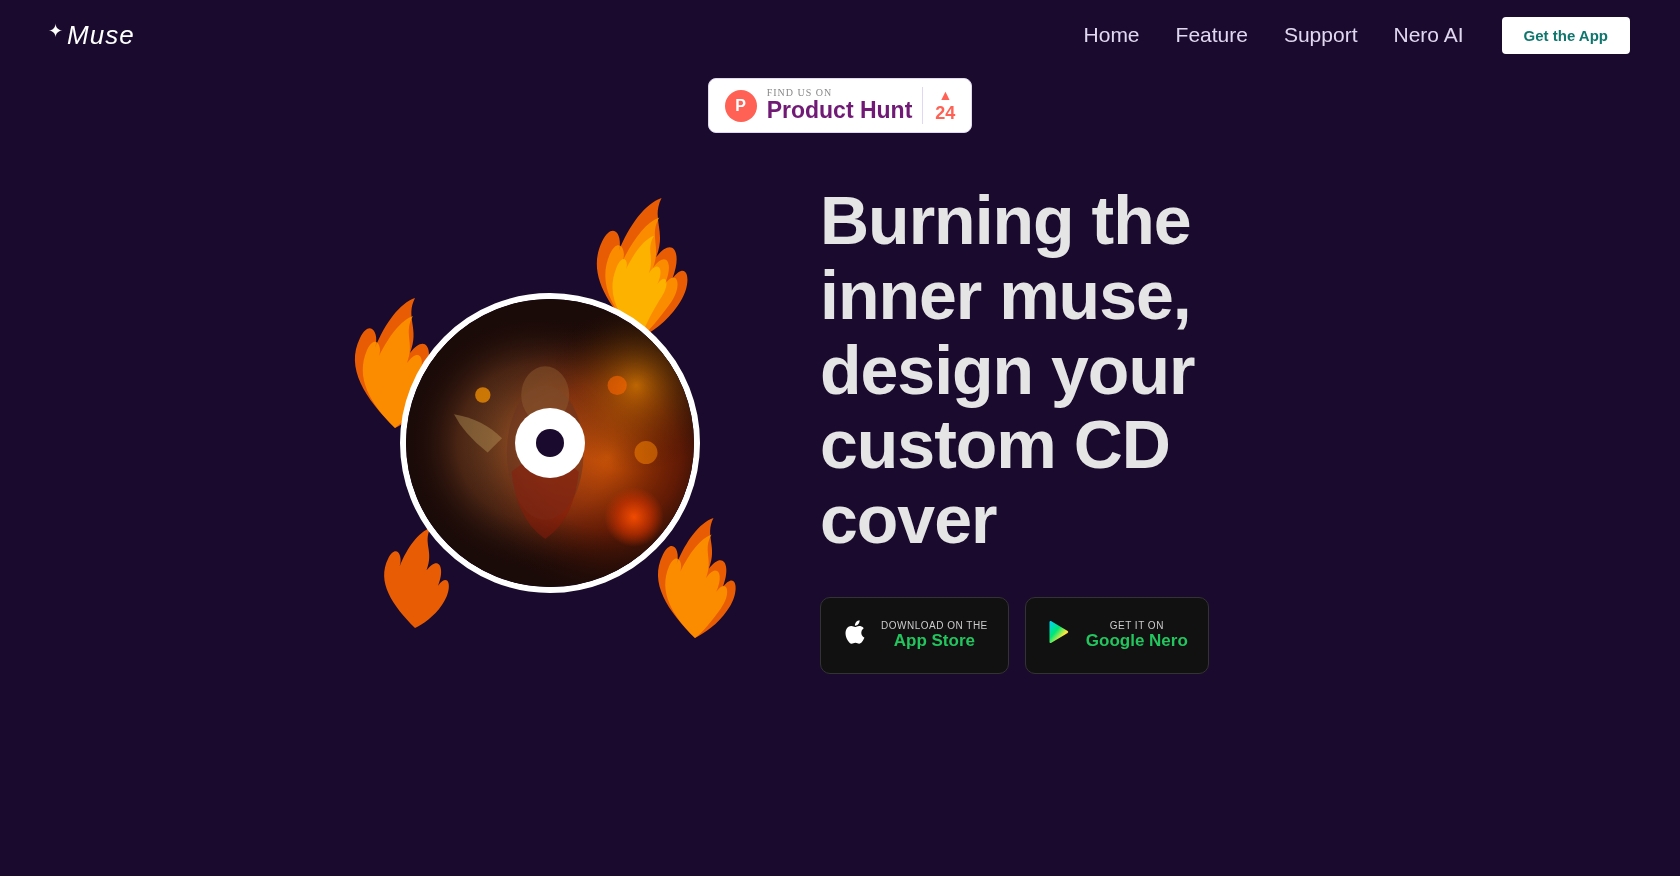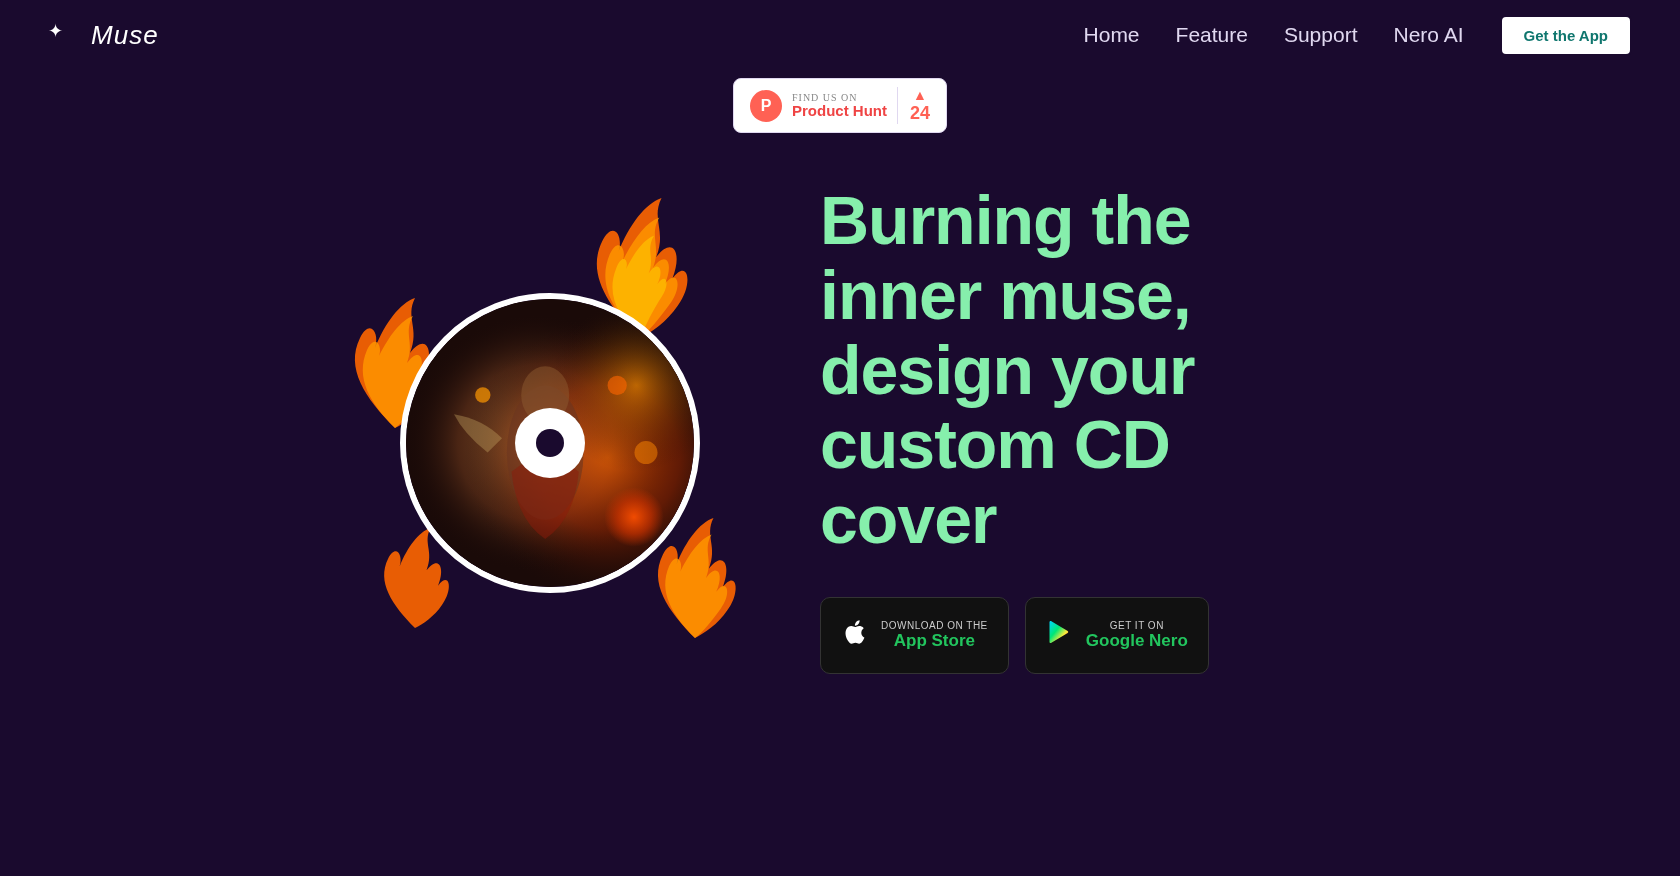--- a/index.html
+++ b/index.html
@@ -37,21 +37,20 @@
       position: relative;
       top: -4px;
     }
 
     .logo-text {
       color: white;
       font-size: 26px;
       font-style: italic;
       font-weight: 300;
       letter-spacing: 1px;
-      margin-left: 24px;
     }
 
     .nav-links {
       display: flex;
       align-items: center;
       gap: 36px;
     }
 
     .nav-link {
       color: #e0d8f0;
@@ -111,23 +110,23 @@
 
     .ph-find-us {
       font-size: 10px;
       color: #888;
       letter-spacing: 1px;
       text-transform: uppercase;
       font-family: Liberation Serif, serif;
     }
 
     .ph-name {
-      font-size: 15px;
+      font-size: 23px;
       font-weight: 700;
-      color: #ef4444;
+      color: #701a75;
       line-height: 1.1;
     }
 
     .ph-upvote {
       display: flex;
       flex-direction: column;
       align-items: center;
       border-left: 1px solid #e0d8f0;
       padding-left: 12px;
       color: #ff6154;
@@ -237,21 +236,21 @@
       z-index: 8;
     }
 
     
     .right-content {
       flex: 1;
       max-width: 500px;
     }
 
     .hero-title {
-      color: #86efac;
+      color: #e5e5e5;
       font-size: 68px;
       font-weight: 800;
       line-height: 1.1;
       margin-bottom: 40px;
       letter-spacing: -1px;
     }
 
     .store-buttons {
       display: flex;
       gap: 16px;

